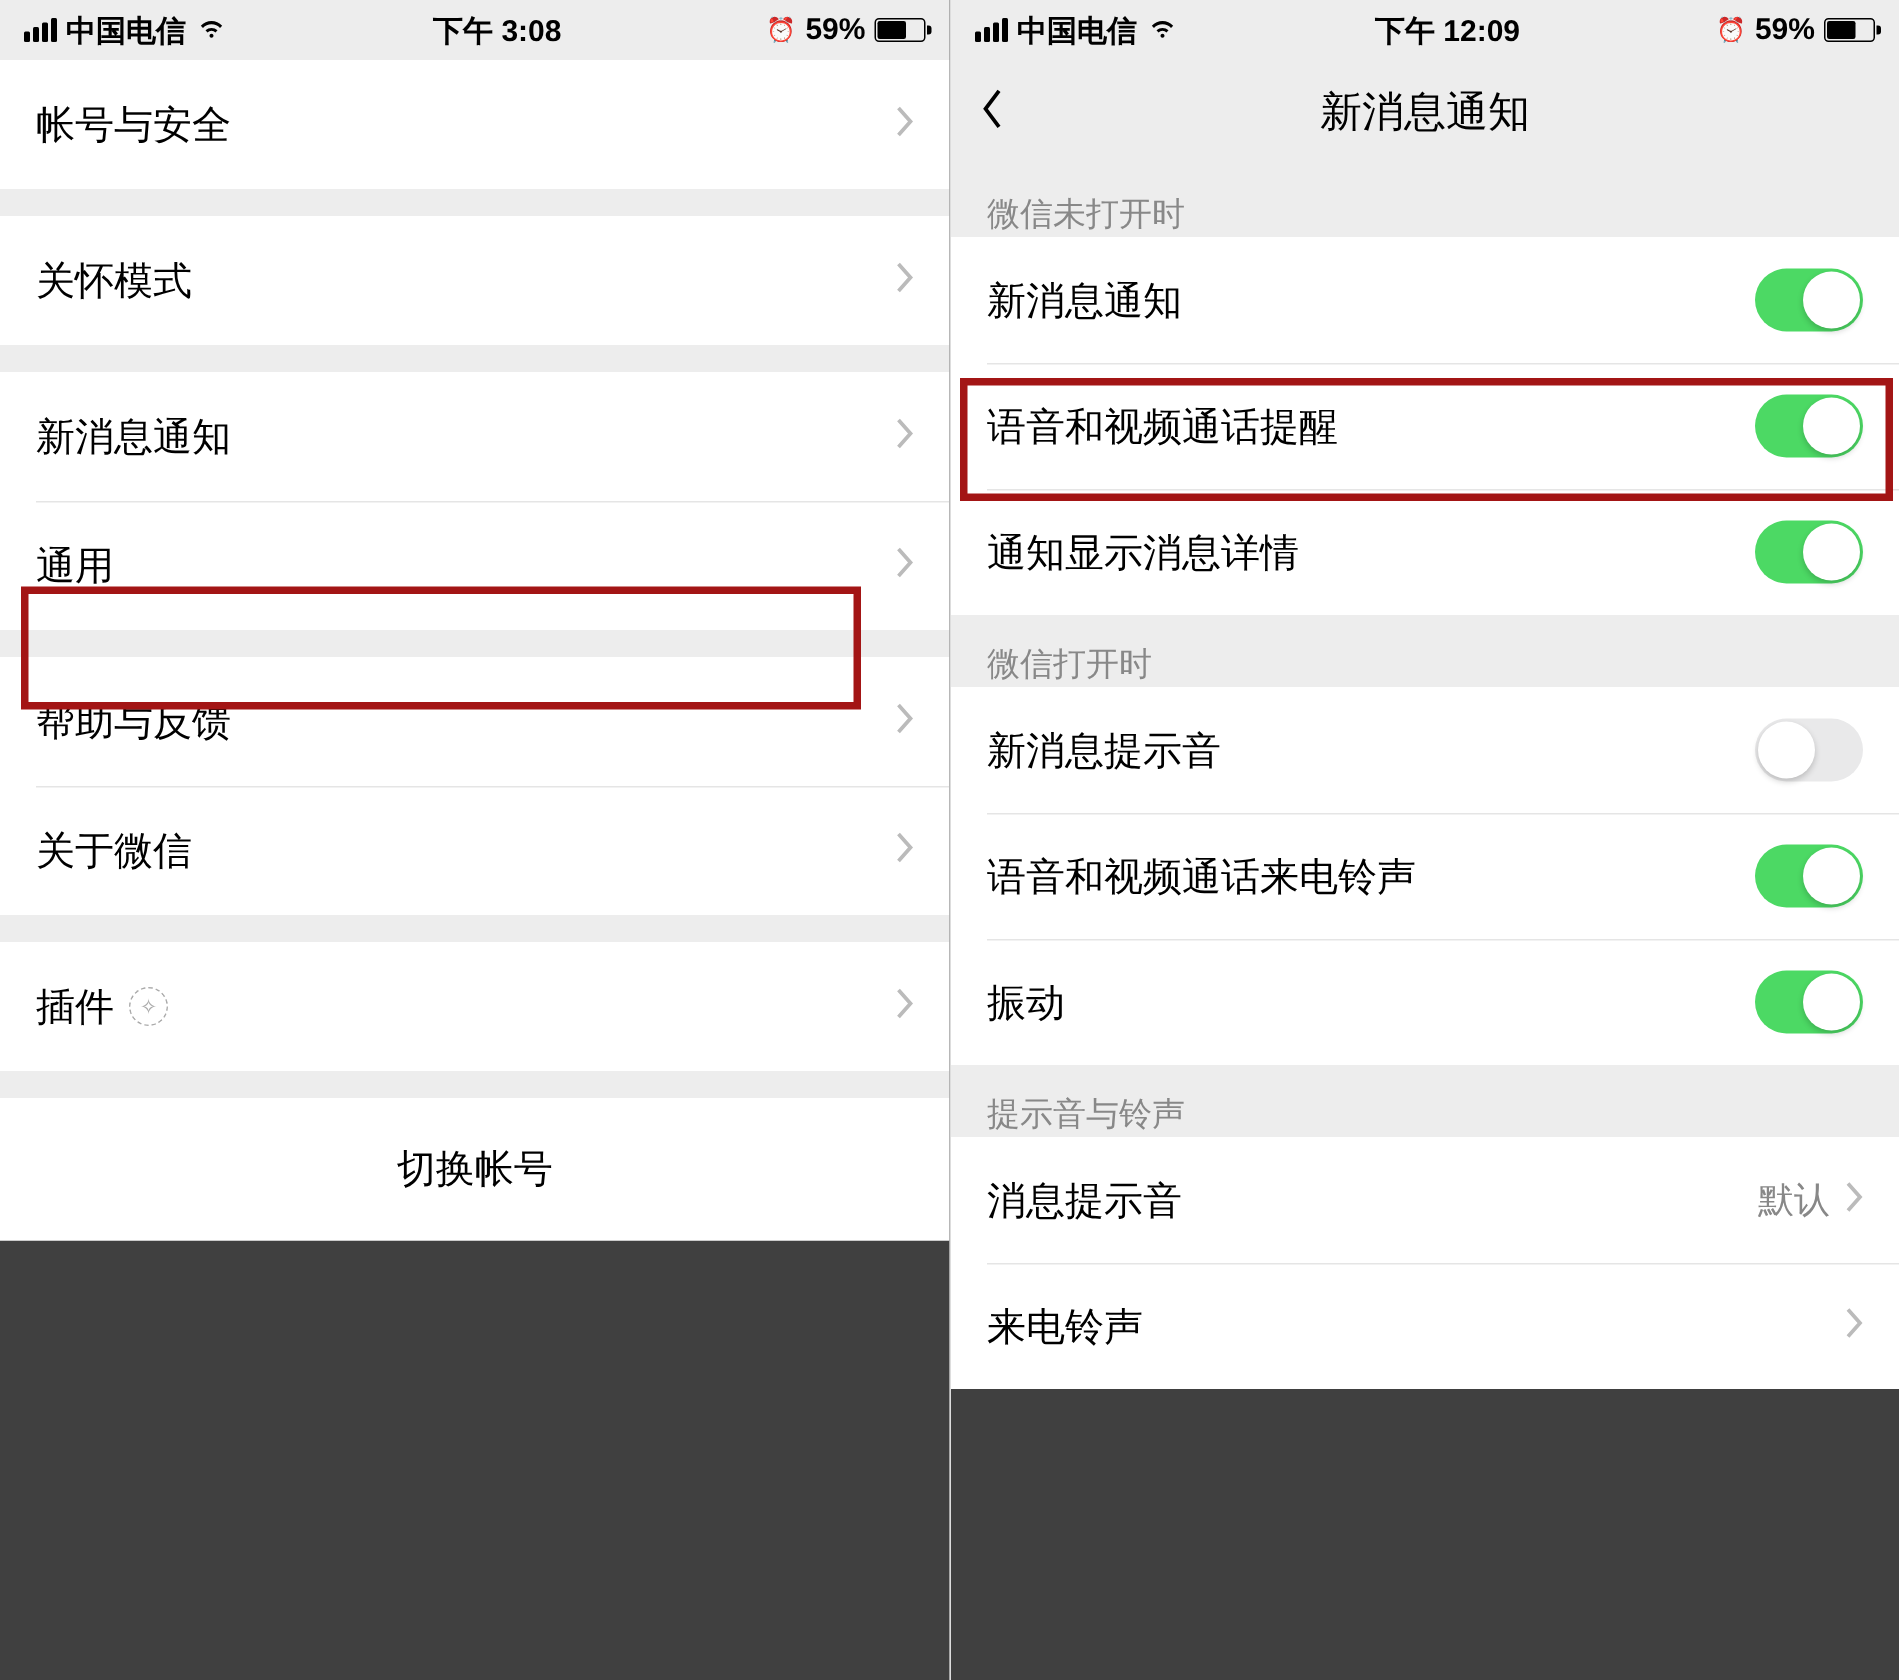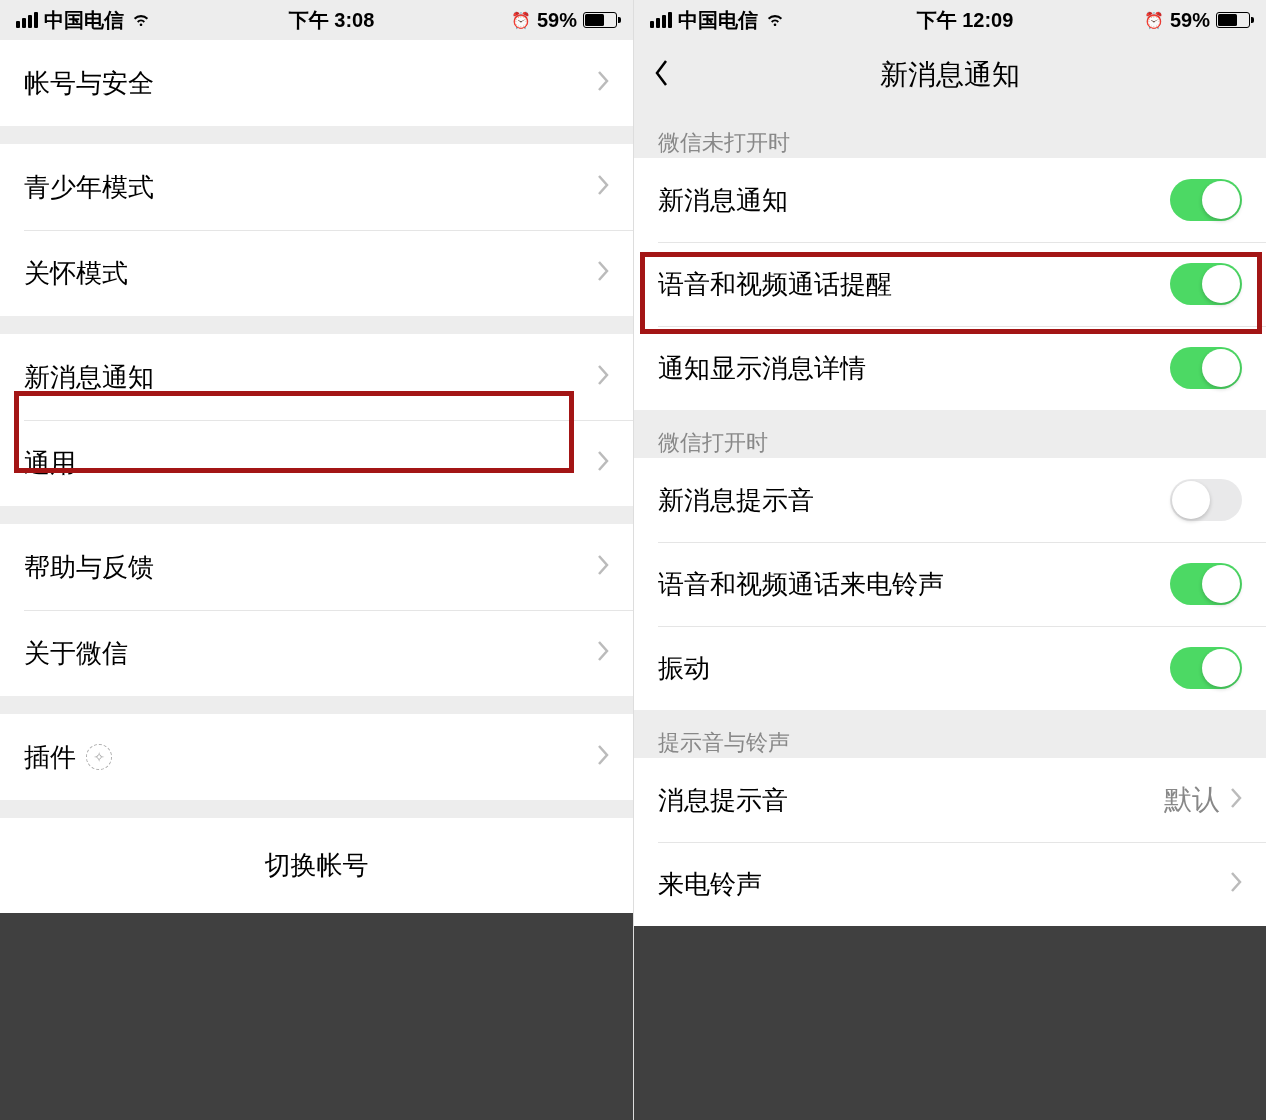--- a/index.html
+++ b/index.html
@@ -28,21 +28,21 @@
 
     
     .list { background: #ededed; }
     .group-gap { height: 18px; background: #ededed; }
     .section-header { padding: 18px 24px 0; font-size: 22px; color: #888; background: #ededed; }
     .cell { background: #fff; height: 86px; padding: 0 24px; display: flex; align-items: center; justify-content: space-between; position: relative; }
     .cell.tight { height: 84px; }
     .cell + .cell::before { content: ''; position: absolute; left: 24px; right: 0; top: 0; height: 1px; background: #e5e5e5; }
     .cell-label { font-size: 26px; color: #000; display: flex; align-items: center; gap: 10px; }
     .cell-right { display: flex; align-items: center; gap: 10px; }
-    .cell-value { font-size: 28px; color: #888; }
+    .cell-value { font-size: 24px; color: #888; }
     .chevron svg { width: 12px; height: 22px; stroke: #bbb; stroke-width: 2.5; fill: none; }
 
     .plugin-icon { width: 26px; height: 26px; border: 1px dashed #aaa; border-radius: 50%; display: inline-flex; align-items: center; justify-content: center; font-size: 14px; color: #aaa; }
 
     
     .toggle { width: 72px; height: 42px; border-radius: 21px; position: relative; }
     .toggle.on { background: #4cd964; }
     .toggle.off { background: #e9e9ea; }
     .knob { position: absolute; top: 2px; width: 38px; height: 38px; border-radius: 50%; background: #fff; box-shadow: 0 2px 4px rgba(0,0,0,0.2); }
     .toggle.on .knob { right: 2px; }
@@ -82,26 +82,20 @@
 
   <div class="list">
     <div class="cell">
         <span class="cell-label">帐号与安全</span>
         <span class="chevron"><svg viewBox="0 0 12 22">
             <polyline points="2,2 10,11 2,20"></polyline>
           </svg></span>
       </div>
     <div class="group-gap"></div>
     <div class="cell">
-        <span class="cell-label">青少年模式</span>
-        <span class="chevron"><svg viewBox="0 0 12 22">
-            <polyline points="2,2 10,11 2,20"></polyline>
-          </svg></span>
-      </div>
-    <div class="cell">
         <span class="cell-label">关怀模式</span>
         <span class="chevron"><svg viewBox="0 0 12 22">
             <polyline points="2,2 10,11 2,20"></polyline>
           </svg></span>
       </div>
     <div class="group-gap"></div>
     <div class="cell">
         <span class="cell-label">新消息通知</span>
         <span class="chevron"><svg viewBox="0 0 12 22">
             <polyline points="2,2 10,11 2,20"></polyline>

